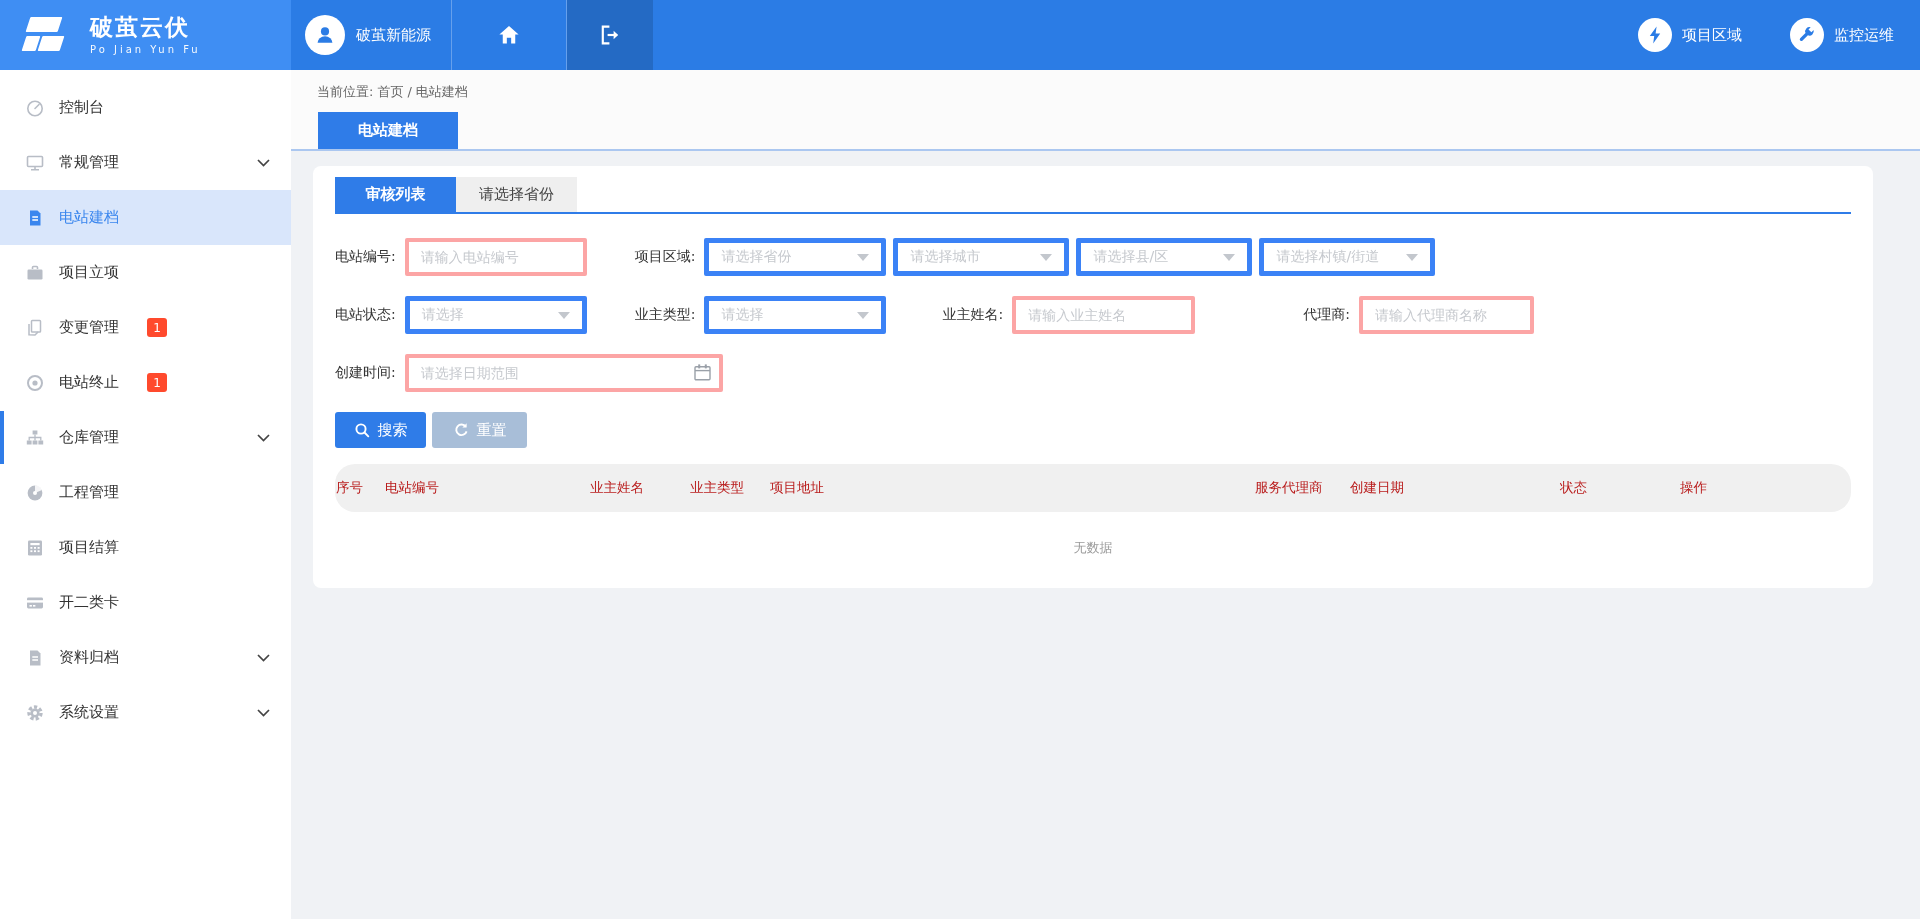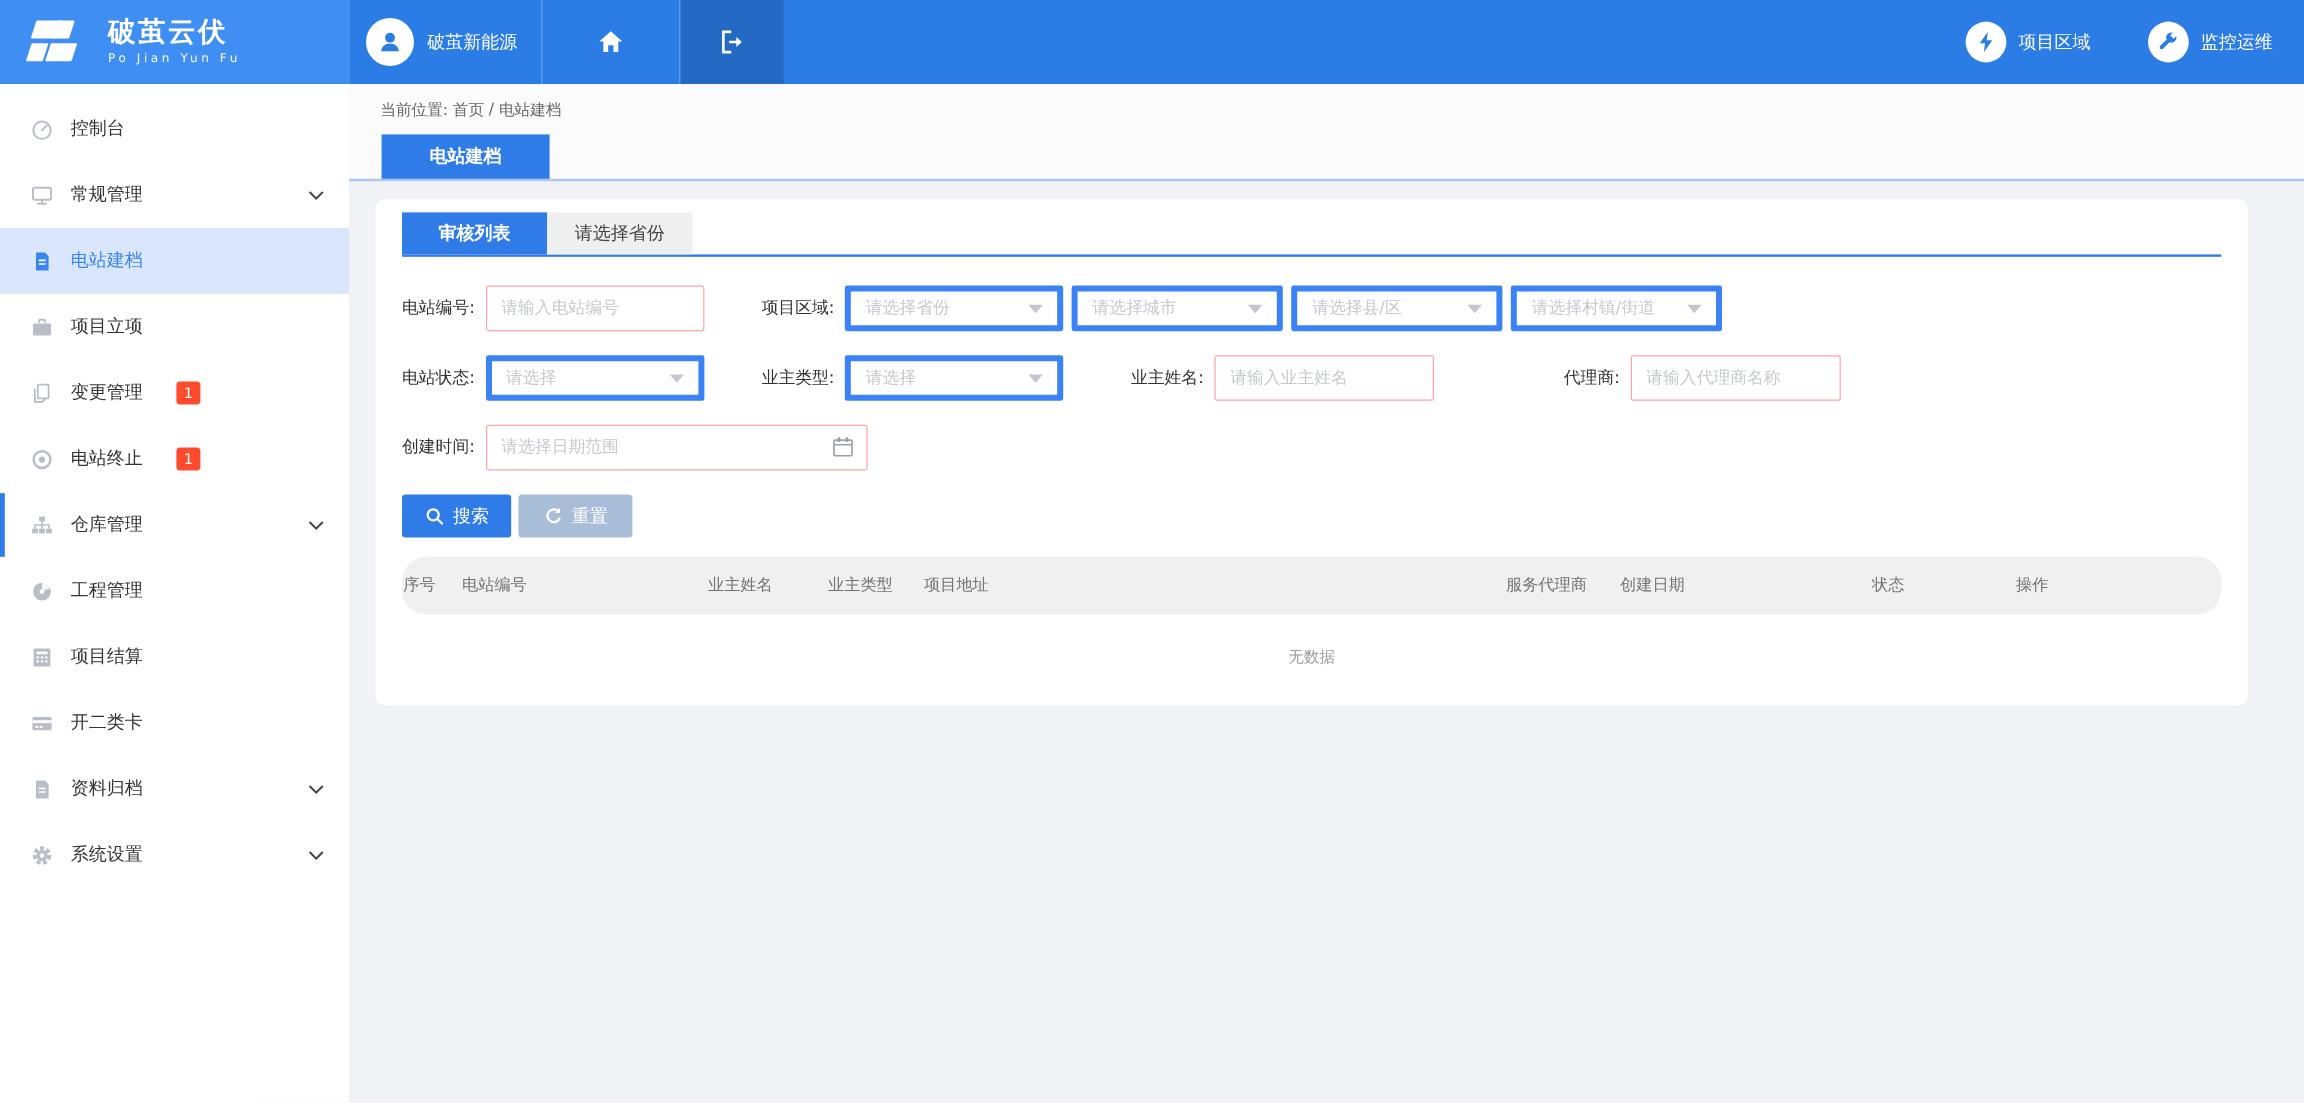--- a/index.html
+++ b/index.html
@@ -54,37 +54,37 @@
   .ptab.inactive { background:#efefef; color:#444; }
   .panel-actions { margin-left:auto; display:flex; align-items:center; gap:15px; }
   .pill { height:30px; border-radius:15px; background:#ececec; border:none; display:flex; align-items:center; gap:7px; padding:0 17px; font-size:13px; color:#555; cursor:pointer; font-family:inherit; }
   .pill.sm { padding:0 19px; }
   .p-underline { height:2px; background:#2f7ce8; margin:0 0 0 0; }
 
   
   .form { padding-top:24px; }
   .frow { display:flex; align-items:center; height:38px; margin-bottom:20px; }
   .f-label { font-size:14px; color:#333; margin-right:9px; white-space:nowrap; }
-  .f-input { height:38px; border:1px solid #fca5a5; border-radius:2px; background:#fff; padding:0 12px; font-size:14px; color:#333; font-family:inherit; }
+  .f-input { height:38px; border:4px solid #fca5a5; border-radius:2px; background:#fff; padding:0 12px; font-size:14px; color:#333; font-family:inherit; }
   .f-input::placeholder { color:#c6c9ce; }
   .f-select { height:38px; border:5px solid #3b82f6; border-radius:2px; background:#fff; padding:0 12px; font-size:14px; color:#c6c9ce; display:flex; align-items:center; cursor:pointer; position:relative; }
   .f-select .caret { margin-left:auto; width:0; height:0; border-left:6px solid transparent; border-right:6px solid transparent; border-top:7px solid #c3c7cd; }
   .sel-gap { margin-left:7px; }
   .date-wrap { position:relative; width:318px; }
   .date-wrap .f-input { width:100%; padding-right:38px; }
   .date-wrap .cal { position:absolute; right:11px; top:9px; }
 
   .btn-row { display:flex; align-items:center; gap:6px; margin-top:1px; height:36px; }
   .btn { height:36px; border:none; border-radius:3px; display:flex; align-items:center; justify-content:center; gap:8px; font-size:15px; color:#fff; cursor:pointer; font-family:inherit; }
   .btn-search { width:91px; background:#2f7ce8; }
   .btn-reset { width:95px; background:#a8bed8; }
 
   
   .table { margin-top:16px; }
-  .thead { height:48px; background:#f0f0f0; display:flex; align-items:center; font-size:13.5px; color:#737373;border-radius:20px; }
+  .thead { height:48px; background:#f0f0f0; display:flex; align-items:center; font-size:13.5px; color:#b91c1c;border-radius:20px; }
   .th { padding-right:8px; white-space:nowrap; }
   .th:nth-child(1){ width:50px; padding-left:1px; }
   .th:nth-child(2){ width:205px; }
   .th:nth-child(3){ width:100px; }
   .th:nth-child(4){ width:80px; }
   .th:nth-child(5){ width:485px; }
   .th:nth-child(6){ width:95px; }
   .th:nth-child(7){ width:210px; }
   .th:nth-child(8){ width:120px; }
   .th:nth-child(9){ flex:1; }

